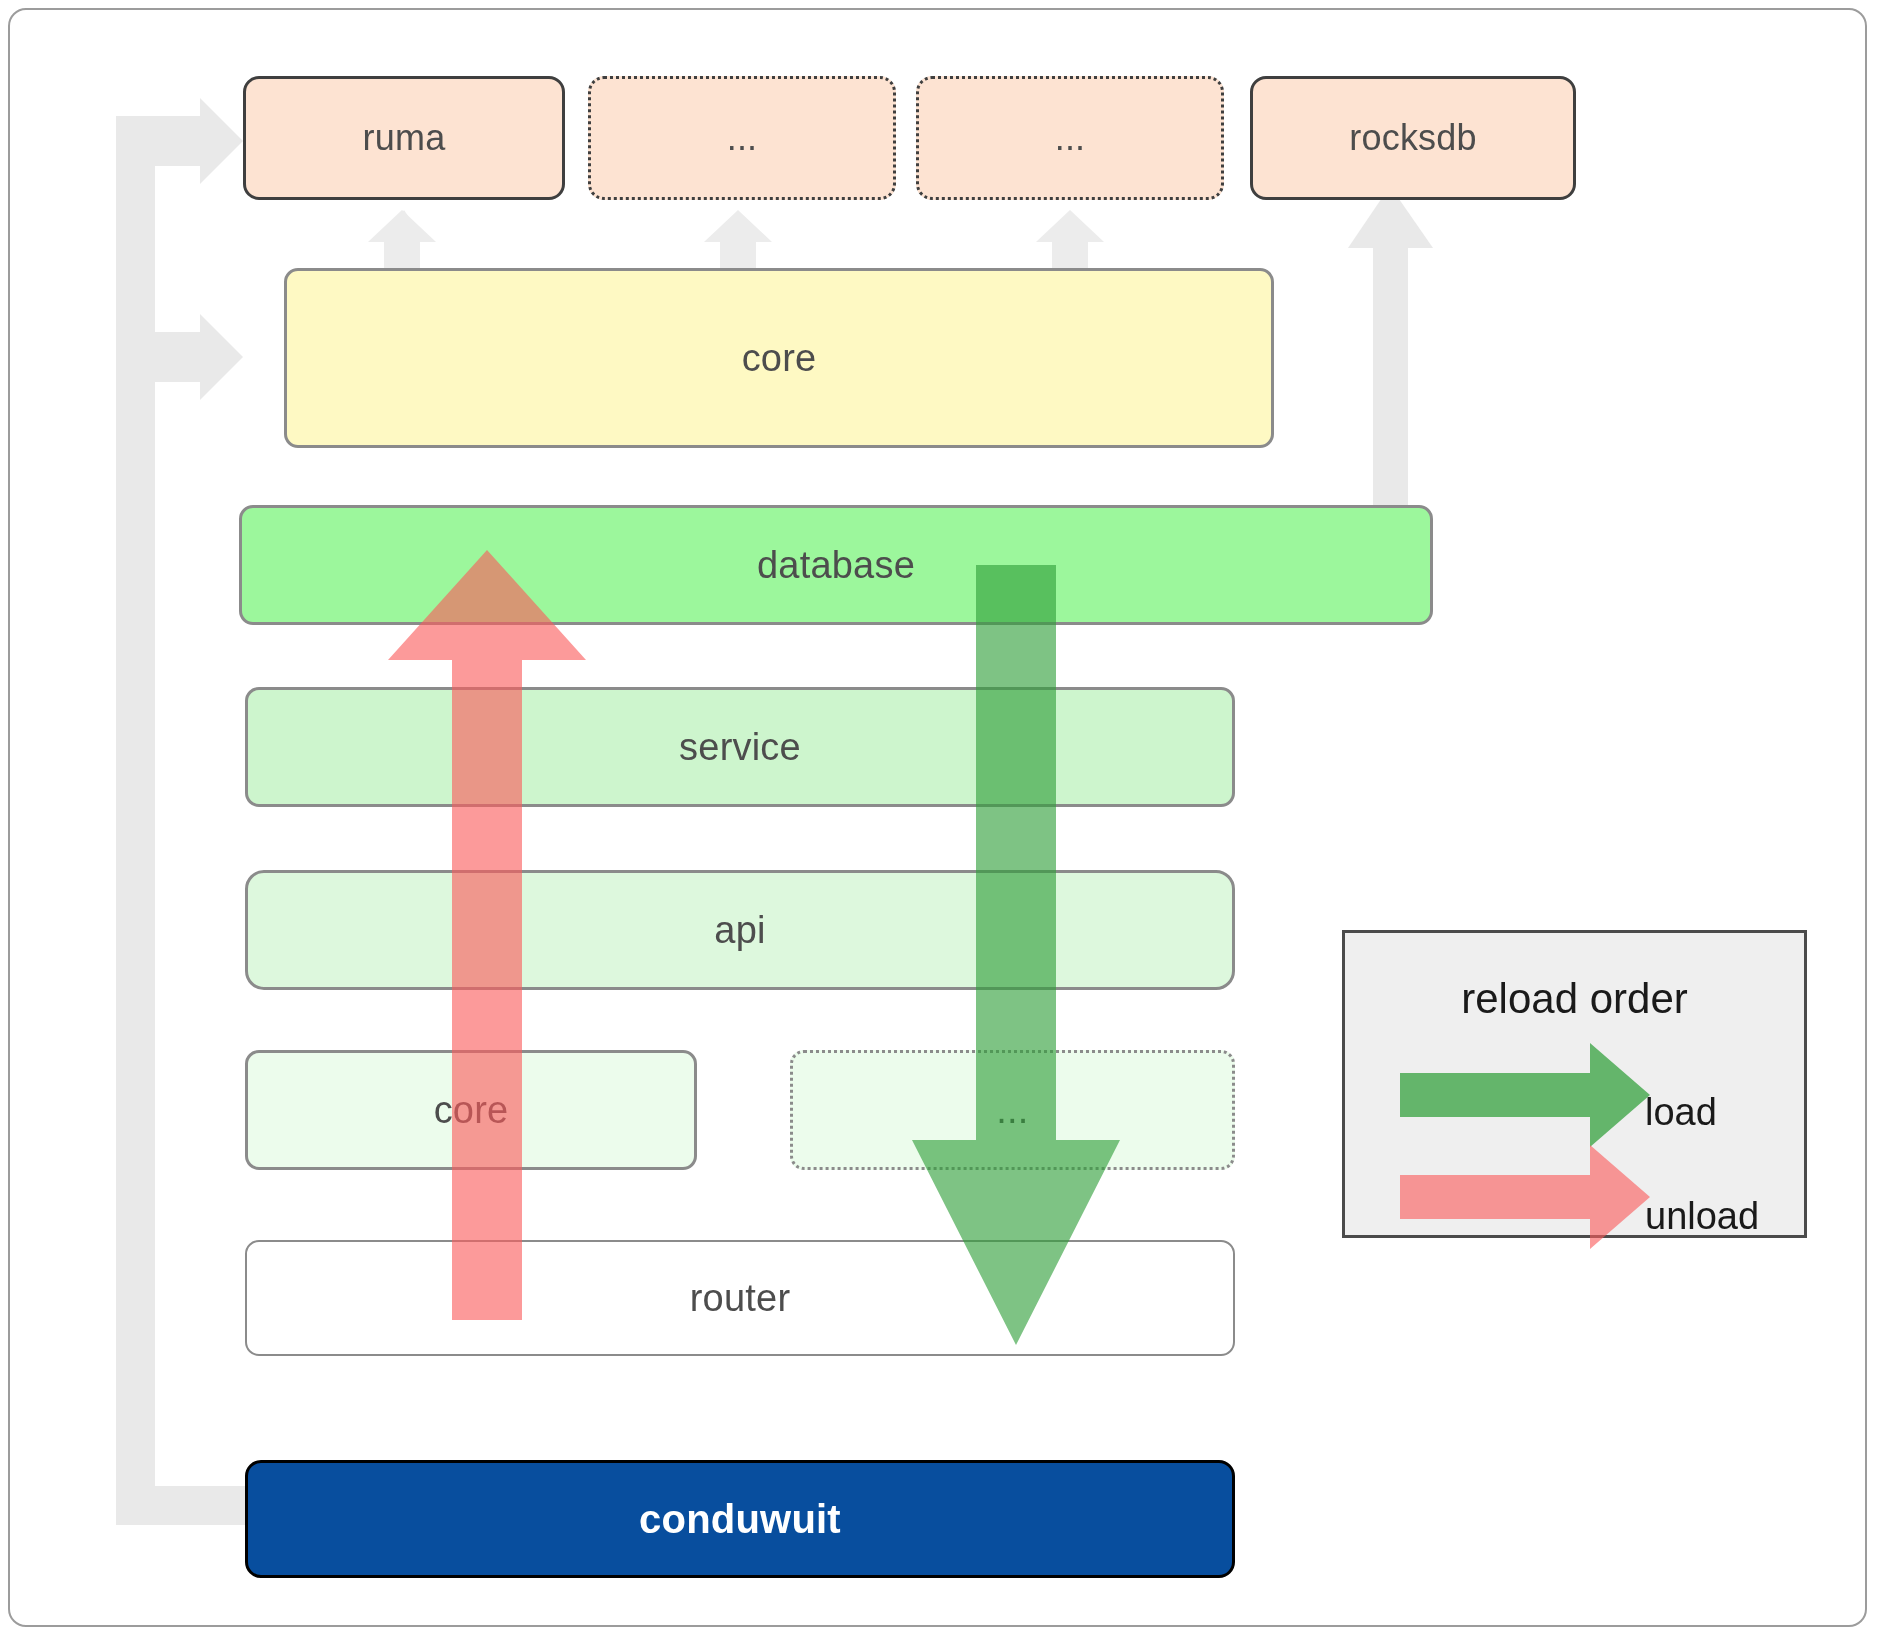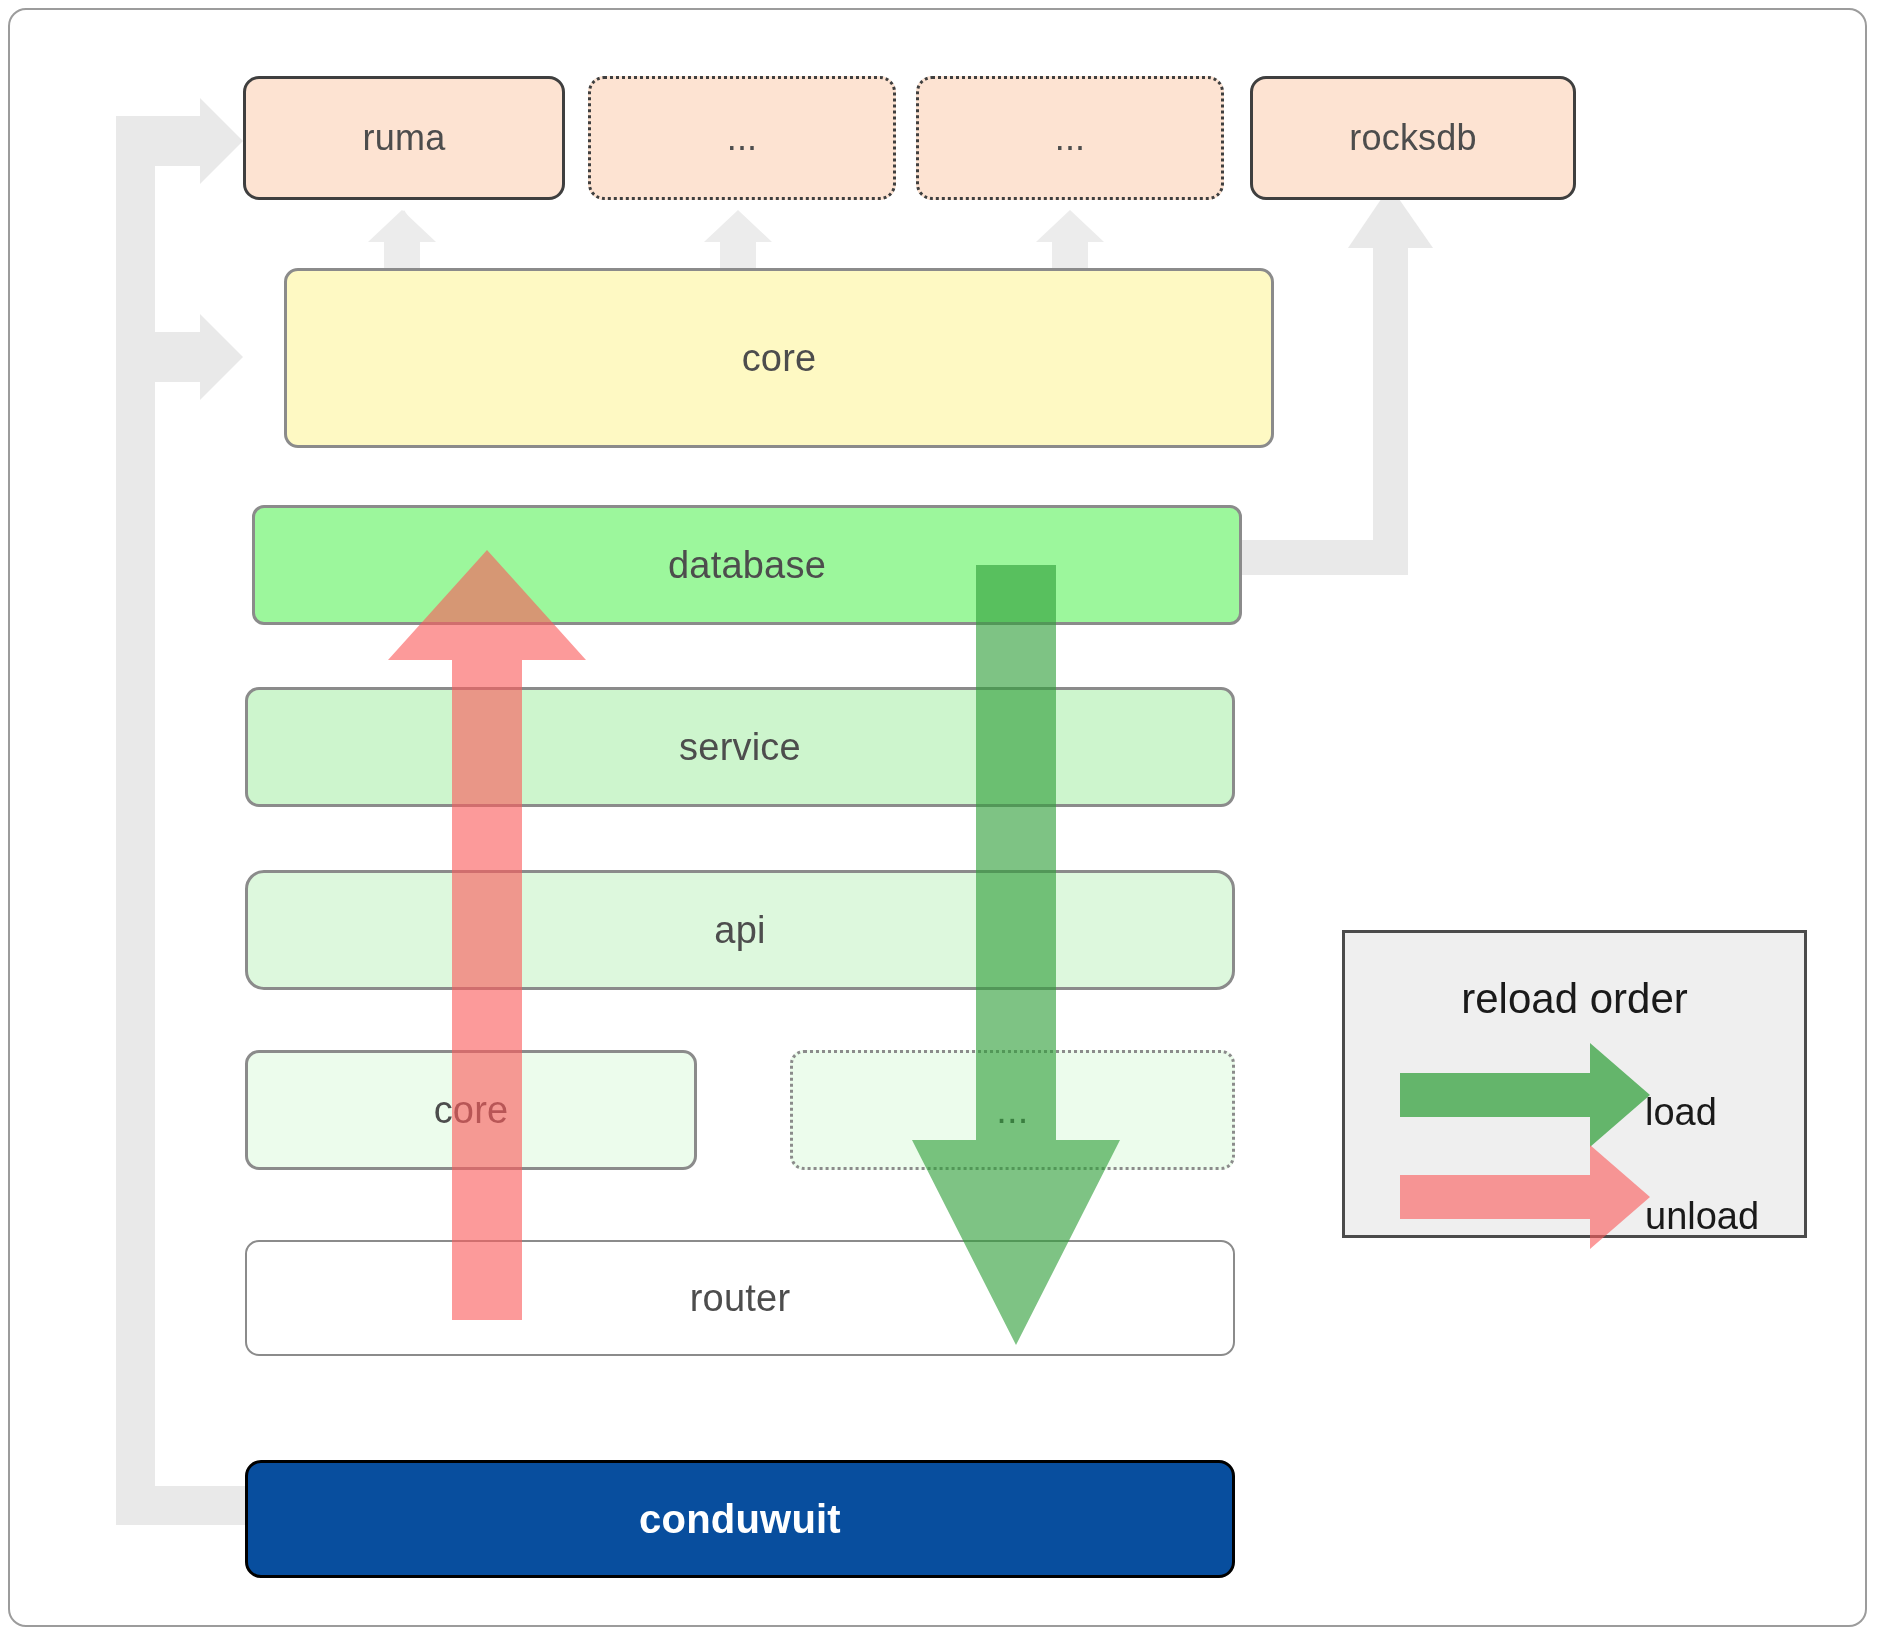--- a/index.html
+++ b/index.html
@@ -143,21 +143,21 @@
     <span>...</span>
   </div>
   <div class="box dep" style="left:1250px; top:76px; width:326px; height:124px;">
     <span>rocksdb</span>
   </div>
 
   <div class="box core" style="left:245px; top:268px; width:990px; height:180px; background:#fef9c3;margin-left:39px;">
     <span>core</span>
   </div>
 
-  <div class="box layer" style="left:252px; top:505px; width:990px; height:120px; background:#9cf79c;border-radius:12px;">
+  <div class="box layer" style="left:239px; top:505px; width:1194px; height:120px; background:#9cf79c;">
     <span>database</span>
   </div>
   <div class="box layer" style="left:245px; top:687px; width:990px; height:120px; background:#cdf5cd;">
     <span>service</span>
   </div>
   <div class="box layer" style="left:245px; top:870px; width:990px; height:120px; background:#ddf8dd;border-radius:19px;">
     <span>api</span>
   </div>
 
   <div class="box layer" style="left:245px; top:1050px; width:452px; height:120px; background:#ecfcec;">

